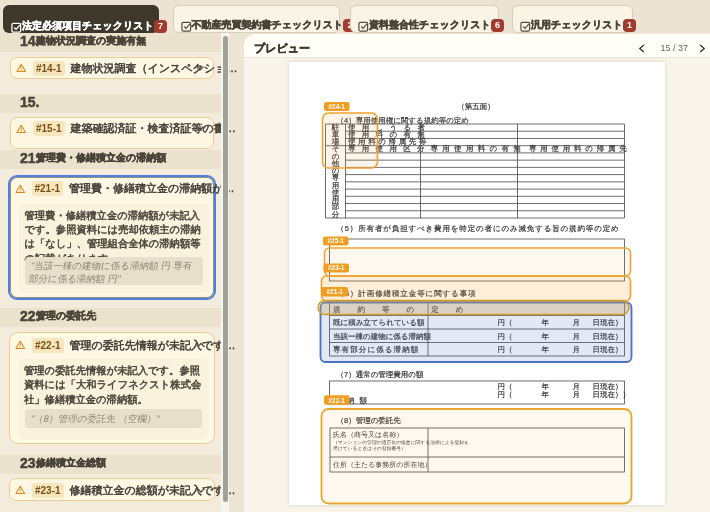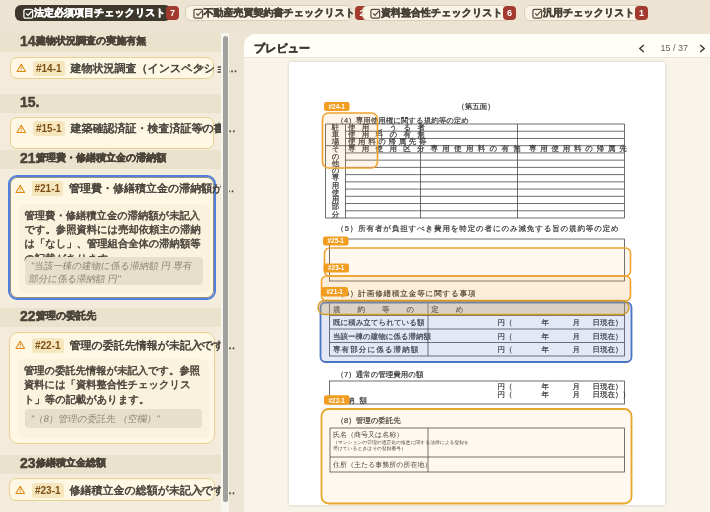--- a/index.html
+++ b/index.html
@@ -3,21 +3,21 @@
 <meta charset="utf-8">
 <style>
   * { margin:0; padding:0; box-sizing:border-box; }
   html,body { width:710px; height:512px; overflow:hidden; }
   body { font-family:"Liberation Sans", sans-serif; background:#ede5d4; position:relative; }
   #app { position:absolute; left:0; top:0; width:710px; height:512px; overflow:hidden; }
   .abs { position:absolute; }
 
   
   #topbar { left:0; top:0; width:710px; height:33px; background:#ece3d2; }
-  .tab { position:absolute; top:5px; height:16px; border-radius:6px; display:flex; align-items:center;margin-left:12px; }
+  .tab { position:absolute; top:5px; height:28px; border-radius:6px; display:flex; align-items:flex-end; }
   .tab .txt { font-size:10px; font-weight:bold; white-space:nowrap; -webkit-text-stroke:0.5px currentColor; }
   .tab .cnt { min-width:13.5px; height:13.5px; border-radius:4px; background:#a23a2e; color:#fff;
               font-size:9px; font-weight:bold; display:flex; align-items:center; justify-content:center; }
   .tab.active { background:#3e372c; color:#fff; }
   .tab.idle { background:#f9f4e6; border:1px solid #d9cfb8; color:#4a4338; }
 
   
   #sidebar { left:0; top:33px; width:221px; height:479px; background:#f3ecdc; }
   .strip { position:absolute; left:0; width:221px; background:#ebe2cd; display:flex; align-items:center; }
   .strip span { position:relative; top:-1.5px; }
@@ -157,21 +157,21 @@
         <line x1="5.5" y1="3.6" x2="5.5" y2="5.7" stroke="#e08a16" stroke-width="1.1"></line>
         <circle cx="5.5" cy="7.2" r="0.7" fill="#e08a16"></circle>
       </svg>
       <span class="cbadge">#22-1</span>
       <span class="ctxt">管理の委託先情報が未記入です…</span>
       <svg class="chev" width="10" height="7" viewBox="0 0 10 7">
           <path d="M1.5 5 L5 1.5 L8.5 5" stroke="#565045" stroke-width="1.4" fill="none"></path>
         </svg>
     </div>
     <div class="cbody" style="left:8px; top:26px; width:191px; height:80px;"></div>
-    <div class="btxt abs" style="left:14px; top:31px; width:181px;">管理の委託先情報が未記入です。参照資料には「資料整合性チェックリスト」等の記載があります。</div>
+    <div class="btxt abs" style="left:14px; top:31px; width:181px;">管理の委託先情報が未記入です。参照資料には「大和ライフネクスト株式会社」修繕積立金の滞納額。</div>
     <div class="quote" style="left:14.5px; top:76px; width:177px; height:19px; padding:3px 6px;"><span>"（8）管理の委託先 （空欄）"</span></div>
   </div>
 
   <div class="strip" style="top:454.5px; height:19px;">
       <span class="no">23.</span>
       <span class="tt">修繕積立金総額</span>
     </div>
   <div class="card" style="left:9px; top:478px; width:206px; height:23px;">
     <div class="chead" style="height:22px; padding-left:5px;">
       <svg class="warn" width="10.5" height="10" viewBox="0 0 11 10" fill="none">

